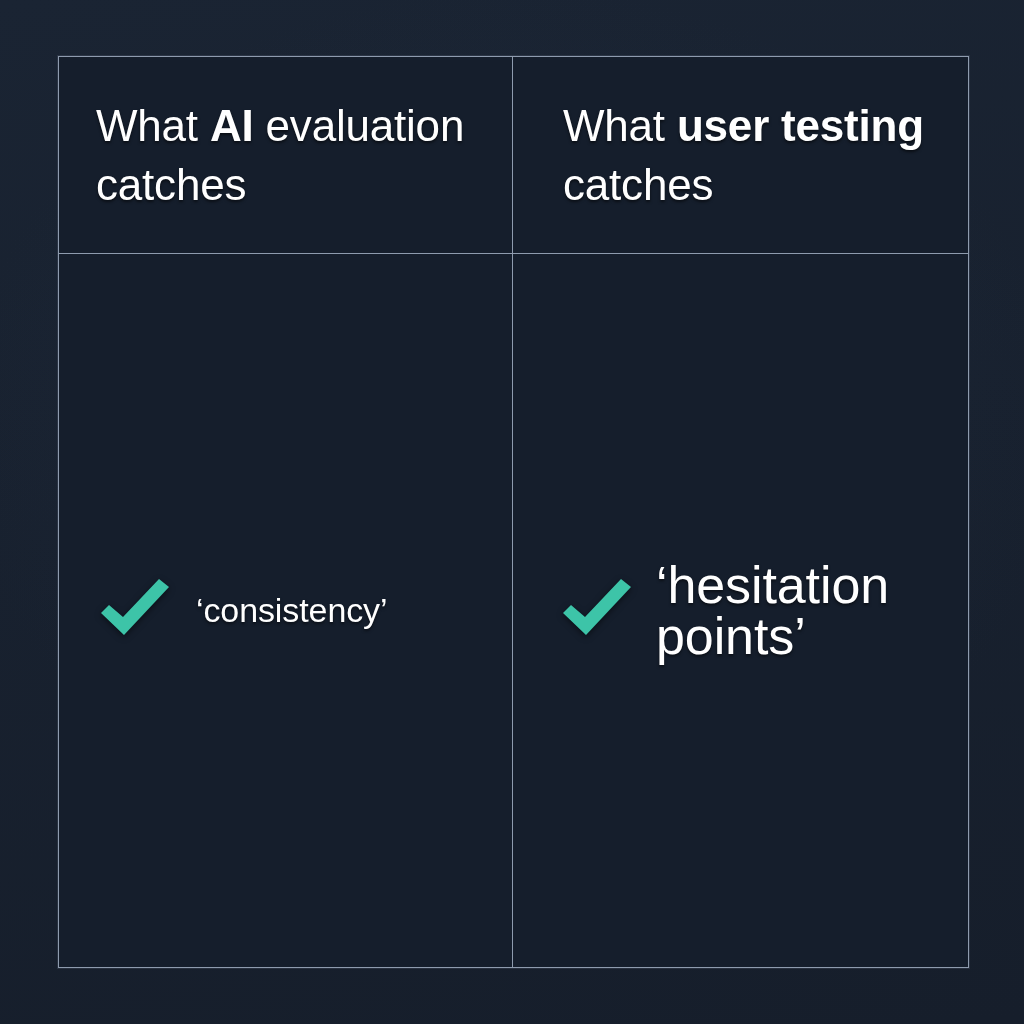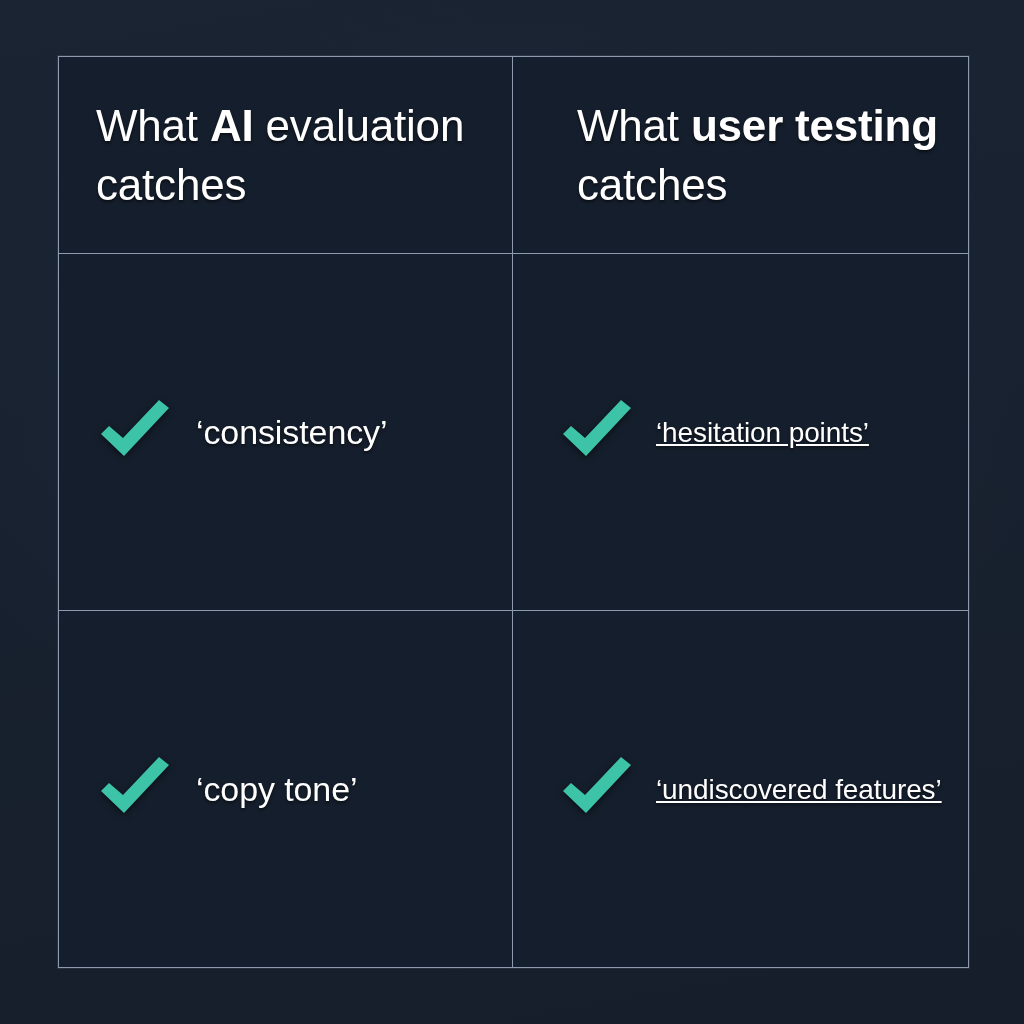--- a/index.html
+++ b/index.html
@@ -52,21 +52,21 @@
     background:#151e2c;
     text-align:left;
   }
 
   
   tr.header-row th {
     height:197px;
     padding:0 26px 0 37px;
   }
   tr.header-row th.col-right {
-    padding-left:64px;
+    padding-left:50px;
   }
 
   .head-text {
     color:#ffffff;
     font-size:44px;
     line-height:59px;
     font-weight:400;
     letter-spacing:-0.2px;
     text-shadow:0 2px 3px rgba(0,0,0,0.55);
   }
@@ -97,21 +97,21 @@
   }
 
   .cell-text {
     color:#ffffff;
     font-size:34px;
     line-height:51px;
     font-weight:400;
     letter-spacing:-0.1px;
     text-shadow:0 2px 3px rgba(0,0,0,0.5);
   }
-  .col-right .cell-text { font-size:28px;text-decoration:underline; }
+  .col-right .cell-text { font-size:52px; }
 
   
   col.c-left  { width:454px; }
   col.c-right { width:456px; }
 </style>
 </head>
 <body>
 
 <div id="backdrop"></div>
 
@@ -149,34 +149,16 @@
             <svg class="check-icon" viewBox="0 0 78 66">
               <path d="M5 35 L28 57 L73 9 L63 1 L27 39 L13 27 Z" fill="#3dc4a8"></path>
             </svg>
             <div class="cell-text">‘hesitation points’</div>
           </div>
         </td>
       </tr>
 
 
 
-      <tr class="data-row">
-        <td class="col-left">
-          <div class="cell-inner">
-            <svg class="check-icon" viewBox="0 0 78 66">
-              <path d="M5 35 L28 57 L73 9 L63 1 L27 39 L13 27 Z" fill="#3dc4a8"></path>
-            </svg>
-            <div class="cell-text">‘copy tone’</div>
-          </div>
-        </td>
-        <td class="col-right">
-          <div class="cell-inner">
-            <svg class="check-icon" viewBox="0 0 78 66">
-              <path d="M5 35 L28 57 L73 9 L63 1 L27 39 L13 27 Z" fill="#3dc4a8"></path>
-            </svg>
-            <div class="cell-text">‘undiscovered features’</div>
-          </div>
-        </td>
-      </tr>
 
     </tbody>
   </table>
 </div>
 
 </body></html>

